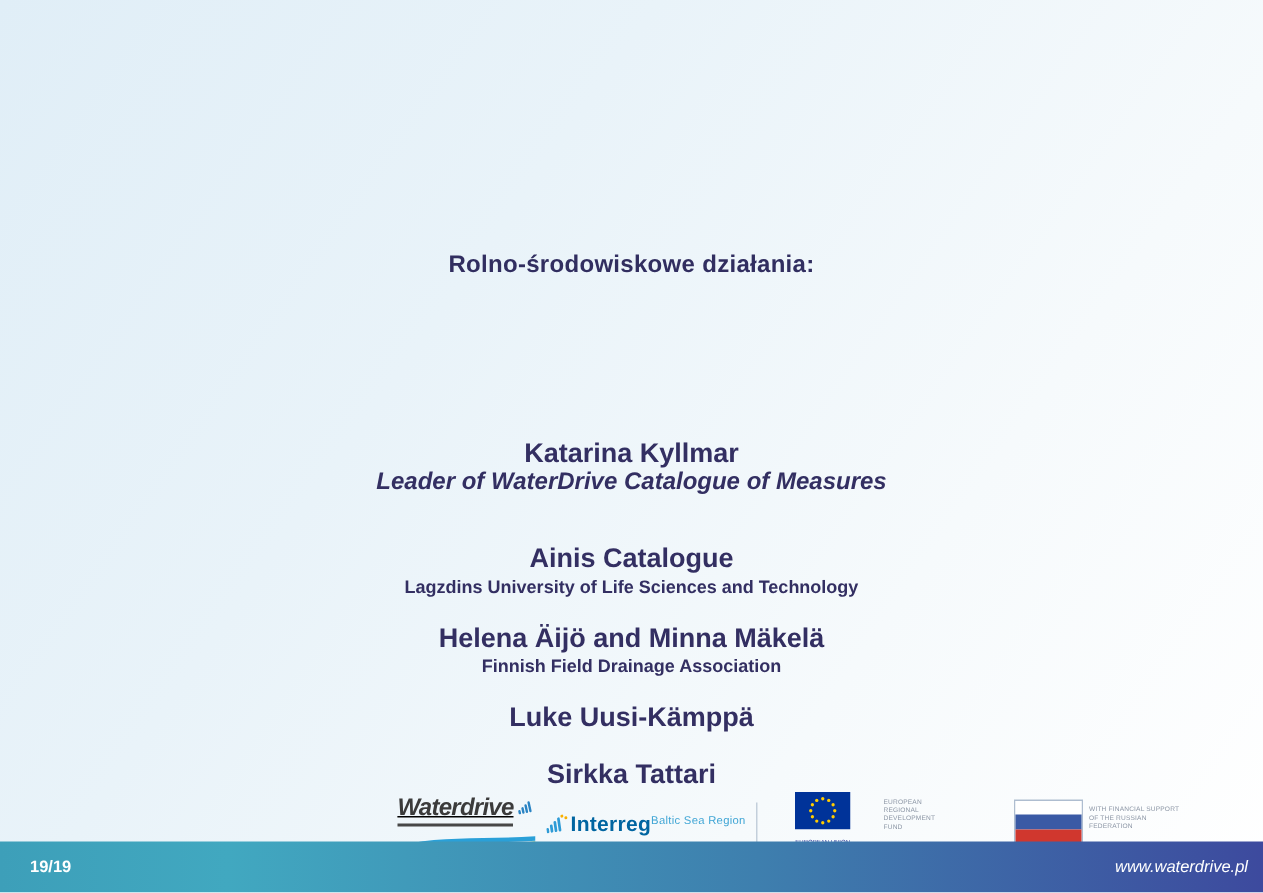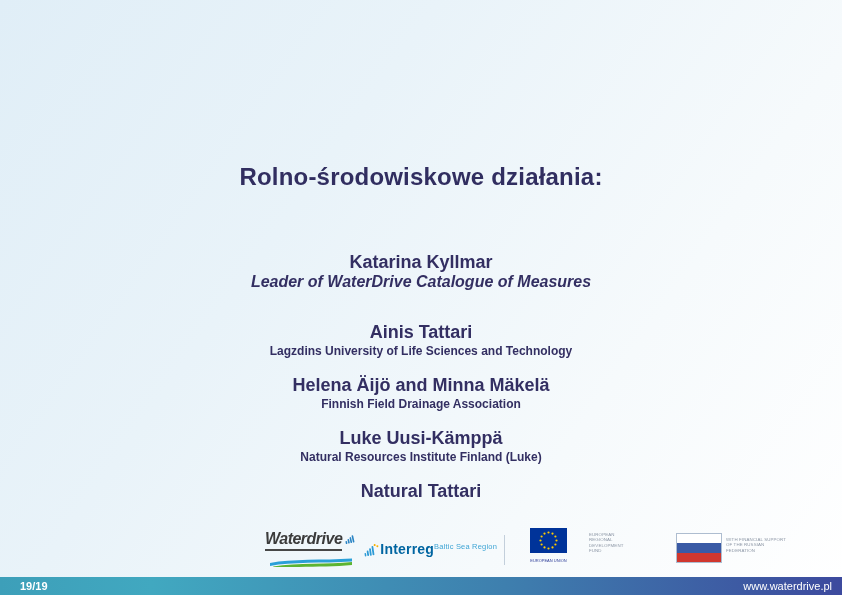--- a/index.html
+++ b/index.html
@@ -13,40 +13,40 @@
     position: absolute; inset: 0;
     width: 842px; height: 595px;
     background: linear-gradient(125deg, #e0eef7 0%, #e9f3f9 35%, #f6fafc 70%, #ffffff 100%);
   }
   
   .title-block {
     position: absolute; top: 158px; left: 0; width: 100%;
     text-align: center; color: #312e60;
   }
   .title-line {
-    font-size: 24px; font-weight: 700; line-height: 37px;
+    font-size: 16px; font-weight: 700; line-height: 37px;
     letter-spacing: 0.2px;
   }
   
   .authors-block {
     position: absolute; top: 250px; left: 0; width: 100%;
     text-align: center; color: #332f62;
   }
   .author { margin-bottom: 14px; }
-  .author.first { margin-bottom: 31px; }
+  .author.first { margin-bottom: 31px; margin-top: 40px; }
   .author-name { font-size: 18px; font-weight: 700; line-height: 24px; }
   .author-affil { font-size: 12px; font-weight: 700; line-height: 15px; }
   .author-role { font-size: 16px; font-weight: 600; font-style: italic; line-height: 15px; }
   
   .logo-strip {
     position: absolute; right: 6px; bottom: 22px;
     display: flex; align-items: center; gap: 7px; height: 46px;
   }
   
-  .wd-logo { display: flex; flex-direction: column; align-items: center; }
+  .wd-logo { display: flex; flex-direction: column; align-items: flex-end; text-decoration: underline; }
   .wd-top { display: flex; align-items: flex-start; gap: 3px; }
   .wd-text {
     font-size: 16px; font-style: italic; font-weight: 600;
     color: #3b3b3b; letter-spacing: -0.5px;
     border-bottom: 2px solid #474747; padding-bottom: 1px; line-height: 18px;
   }
   .wd-wave { margin-top: 2px; }
   
   .ir-logo { display: flex; flex-direction: row; align-items: flex-start; position: relative; padding-left: 2px; }
   .ir-bars { margin-left: -2px; margin-bottom: -2px; transform: rotate(-8deg); }
@@ -72,61 +72,60 @@
     width: 46px; height: 30px; border: 1px solid #aebdd0;
     display: flex; flex-direction: column; box-sizing: border-box; background: #fff;
   }
   .ru-stripe { flex: 1; }
   .ru-white { background: #ffffff; }
   .ru-blue  { background: #3a5aa5; }
   .ru-red   { background: #d0372e; }
   .ru-text { margin-top: 4px; width: 110px; }
   
   .footer-bar {
-    position: absolute; left: 0; bottom: 0; width: 842px; height: 18px;
+    position: absolute; left: 0; bottom: 0; width: 842px; height: 34px;
     background: linear-gradient(90deg, #3d9fb9 0%, #41a8c0 18%, #3e7fae 60%, #3d4a9e 100%);
     display: flex; align-items: center; justify-content: space-between;
     color: #ffffff; box-sizing: border-box; padding: 0 10px 0 20px;
   }
   .page-number { font-size: 11px; font-weight: 700; }
-  .website { font-size: 11px; font-weight: 400; cursor: pointer; }
+  .website { font-size: 11px; font-weight: 400; cursor: pointer; font-style: italic; }
 </style>
 </head>
 <body>
 
 <div class="slide">
 
   <div class="title-block">
     <div class="title-line">Rolno-środowiskowe działania:</div>
   </div>
 
   <div class="authors-block">
 
     <div class="author first">
       <div class="author-name">Katarina Kyllmar</div>
       <div class="author-role">Leader of WaterDrive Catalogue of Measures</div>
     </div>
 
     <div class="author">
-      <div class="author-name">Ainis Tattari</div>
+      <div class="author-name">Ainis Catalogue</div>
       <div class="author-affil">Lagzdins University of Life Sciences and Technology</div>
     </div>
 
     <div class="author">
       <div class="author-name">Helena Äijö and Minna Mäkelä</div>
       <div class="author-affil">Finnish Field Drainage Association</div>
     </div>
 
     <div class="author">
       <div class="author-name">Luke Uusi-Kämppä</div>
-      <div class="author-affil">Natural Resources Institute Finland (Luke)</div>
-    </div>
-
-    <div class="author">
-      <div class="author-name">Natural Tattari</div>
+    </div>
+
+    <div class="author">
+      <div class="author-name">Sirkka Tattari</div>
     </div>
 
   </div>
 
   <div class="logo-strip">
 
     <div class="wd-logo">
       <div class="wd-top">
         <span class="wd-text">Waterdrive</span>
         <span>

